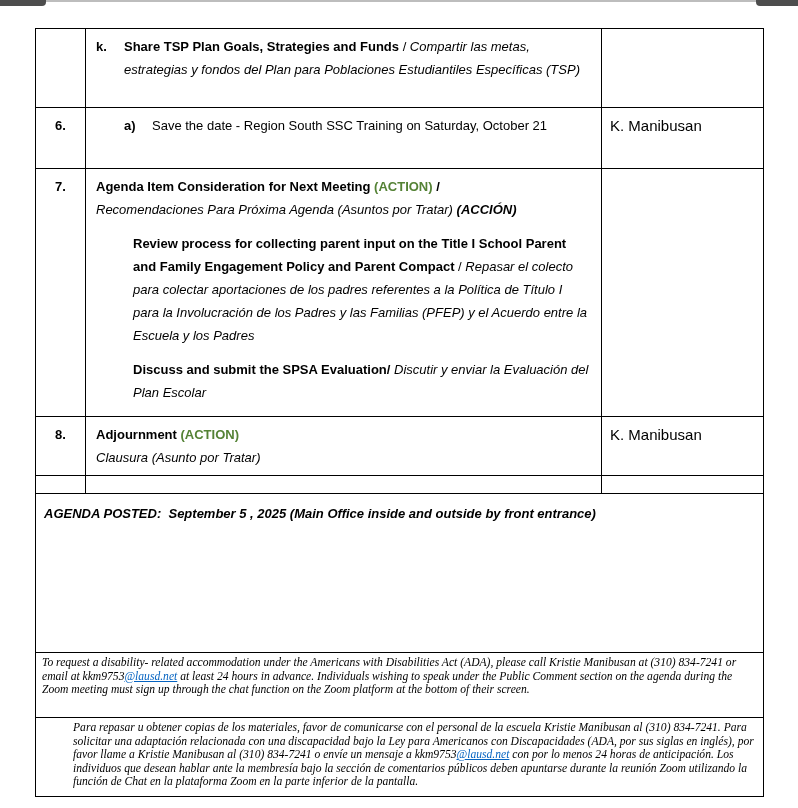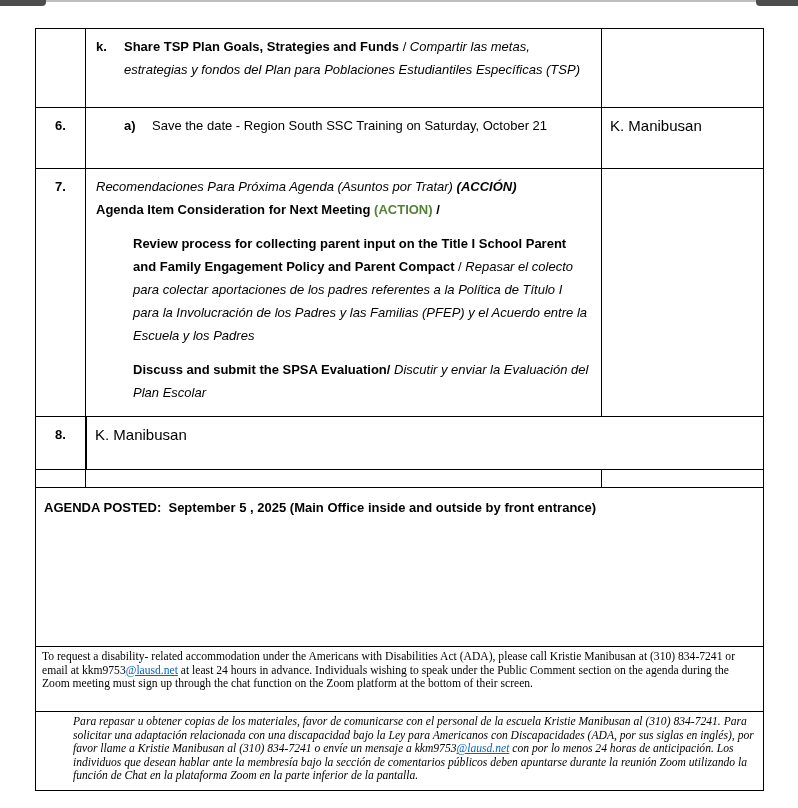--- a/index.html
+++ b/index.html
@@ -19,21 +19,21 @@
   }
   .trow{display:flex;align-items:stretch;border-bottom:1px solid #000;}
   .trow:last-child{border-bottom:none;}
   .cell{padding:4px 8px;box-sizing:border-box;}
   .cell.num{
     flex:0 0 50px;border-right:1px solid #000;text-align:center;
     font-weight:bold;font-size:13px;line-height:23px;padding:6px 2px;
   }
   .cell.main{flex:1;font-size:13px;line-height:23px;padding:6px 10px;}
   .cell.right{flex:0 0 162px;border-left:1px solid #000;font-size:15px;line-height:23px;padding:6px 8px;}
-  .cell.full{flex:1;}
+  .cell.full{flex:1;font-style:italic;}
   .b{font-weight:bold;}
   .i{font-style:italic;}
   .action{color:var(--action-green,#548235);}
   .hang{display:flex;}
   .hang .lbl{flex:0 0 28px;}
   .hang .txt{flex:1;}
   .sub{margin-left:28px;}
   .para-indent{margin-left:37px;margin-top:11px;}
   .row-k{min-height:78px;}
   .row-6{min-height:60px;}
@@ -80,30 +80,34 @@
           <span class="lbl b">a)</span>
           <span class="txt">Save the date - Region South SSC Training on Saturday, October 21</span>
         </div>
       </div>
       <div class="cell right">K. Manibusan</div>
     </div>
 
     <div class="trow row-7">
       <div class="cell num">7.</div>
       <div class="cell main">
+        <div><span class="b">Agenda Item Consideration for Next Meeting </span><span class="b action">(ACTION)</span><span class="b"> /</span></div>
         <div><span class="i">Recomendaciones Para Próxima Agenda (Asuntos por Tratar) </span><span class="b i">(ACCIÓN)</span></div>
-        <div><span class="b">Agenda Item Consideration for Next Meeting </span><span class="b action">(ACTION)</span><span class="b"> /</span></div>
         <div class="para-indent"><span class="b">Review process for collecting parent input on the Title I School Parent and Family Engagement Policy and Parent Compact</span><span> / </span><span class="i">Repasar el colecto para colectar aportaciones de los padres referentes a la Política de Título I para la Involucración de los Padres y las Familias (PFEP) y el Acuerdo entre la Escuela y los Padres</span></div>
         <div class="para-indent"><span class="b">Discuss and submit the SPSA Evaluation/</span><span class="i"> Discutir y enviar la Evaluación del Plan Escolar</span></div>
       </div>
       <div class="cell right"></div>
     </div>
 
     <div class="trow row-8">
       <div class="cell num">8.</div>
+      <div class="cell main">
+        <div><span class="b">Adjournment </span><span class="b action">(ACTION)</span></div>
+        <div class="i">Clausura (Asunto por Tratar)</div>
+      </div>
       <div class="cell right">K. Manibusan</div>
     </div>
 
     <div class="trow row-empty">
       <div class="cell num"></div>
       <div class="cell main"></div>
       <div class="cell right"></div>
     </div>
 
     <div class="trow footer-row">

